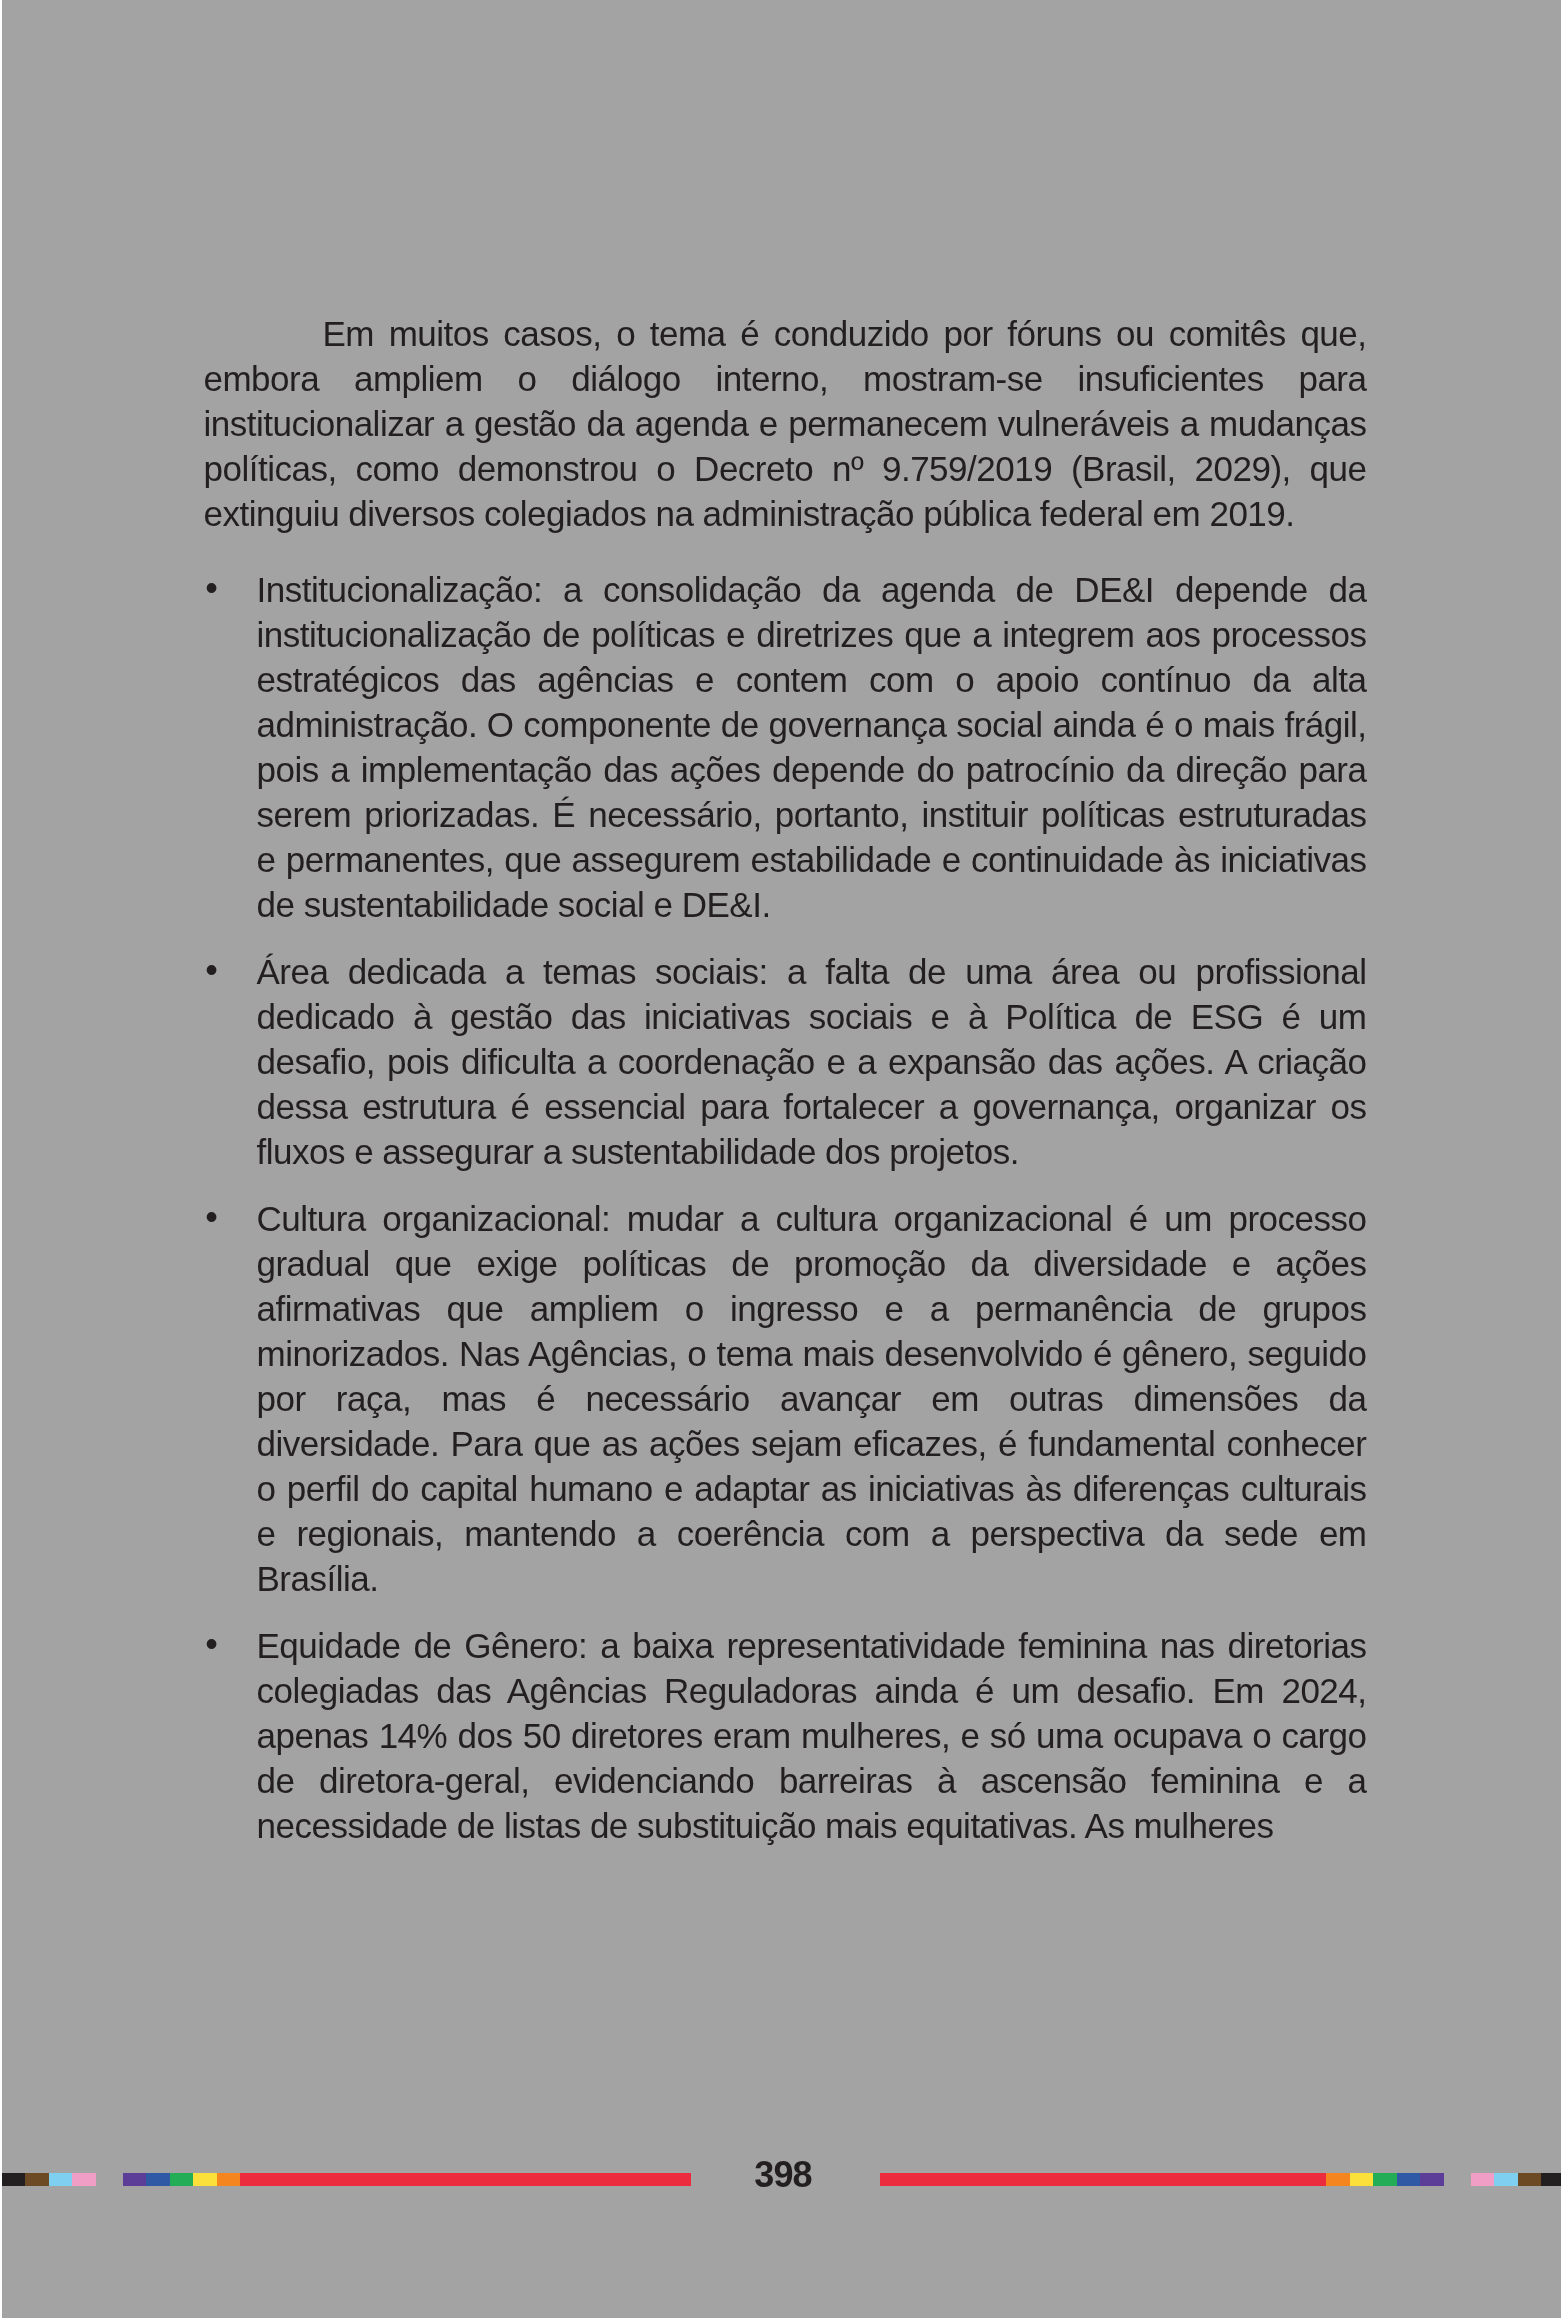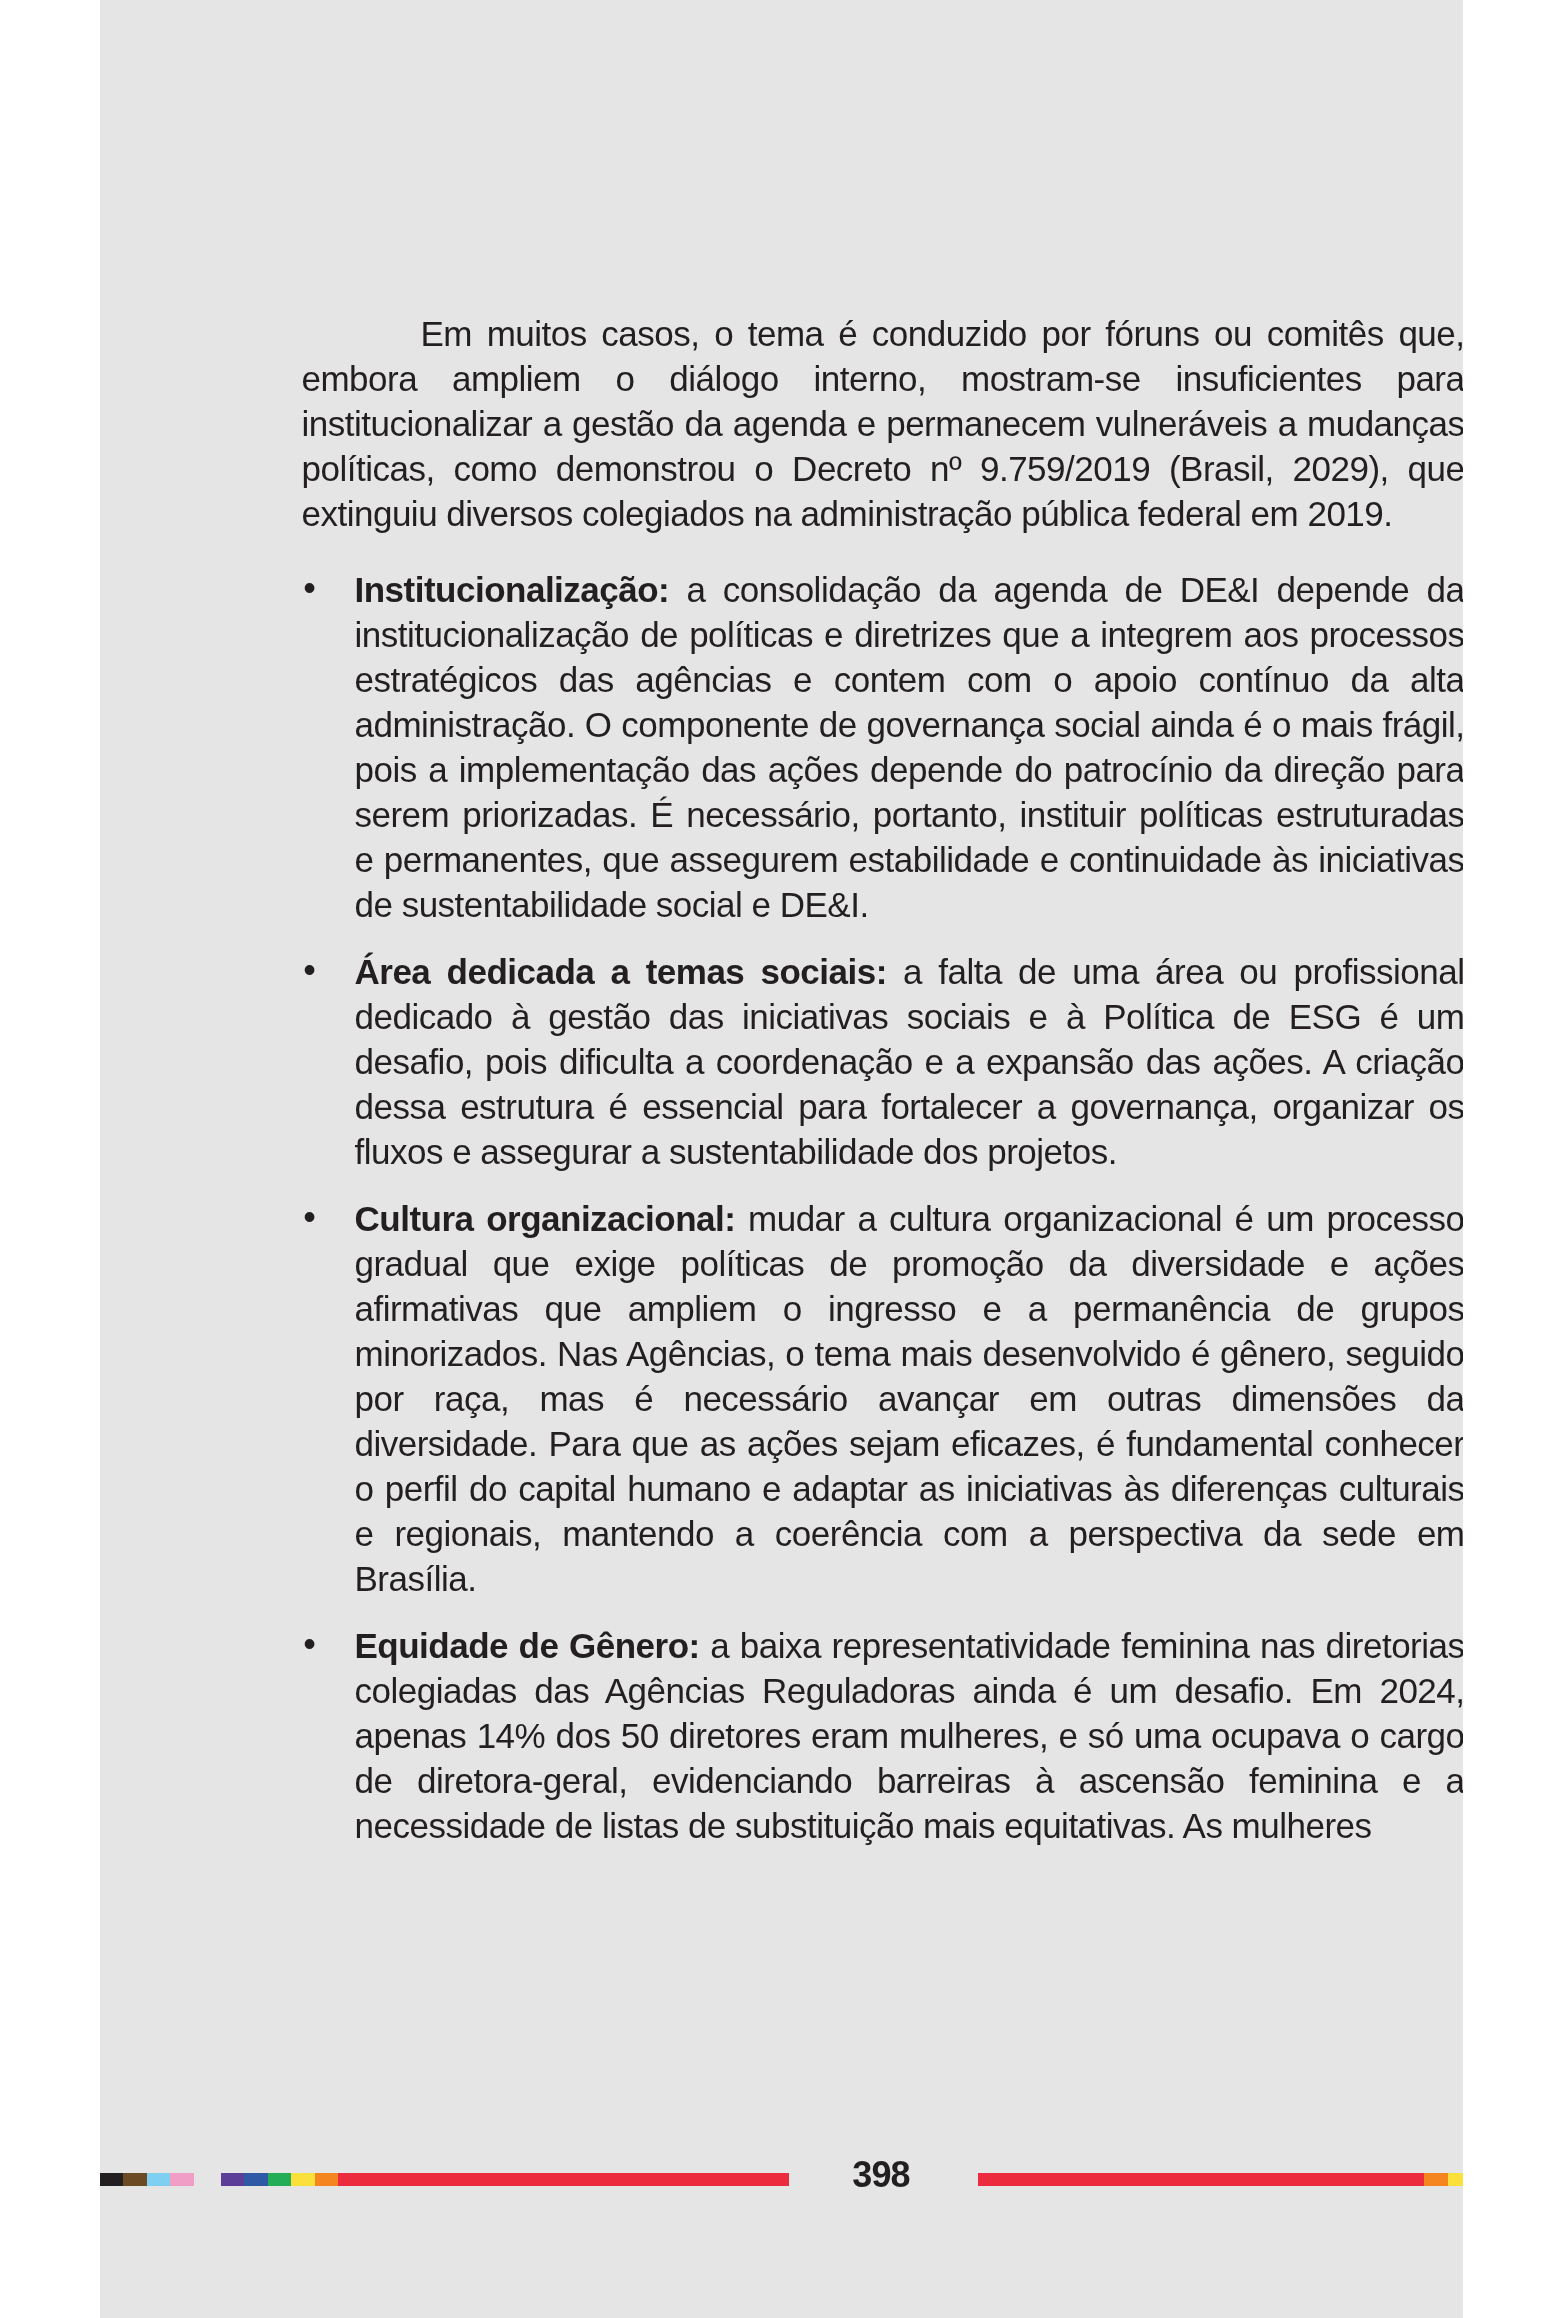--- a/index.html
+++ b/index.html
@@ -1,21 +1,21 @@
 <!DOCTYPE html>
 <html lang="pt" style="font-size:13.7px"><head>
 <meta charset="utf-8">
 <style>
   html,body{margin:0;padding:0;background:#ffffff;}
   .page{
     position:relative;
-    width:1363px;
+    width:1559px;
     height:2319px;
     margin:0 auto;
-    background:#e5e5e5;
+    background:#a3a3a3;
     overflow:hidden;
     font-family:"Liberation Sans", sans-serif;
     color:#231F20;
   }
   .content{
     position:absolute;
     top:311px;
     left:202px;
     width:1163px;
   }
@@ -41,21 +41,21 @@
     letter-spacing:-0.5px;
     text-align:justify;
   }
   .bullet-marker{
     position:absolute;
     left:1.7px;
     top:-1.7px;
     font-size:36px;
   }
   .bullet-label{
-    font-weight:700;
+    font-weight:400;
   }
   .footer-row{
     position:absolute;
     top:2173px;
     left:0;
     width:1563px;
     height:12.8px;
     display:flex;
     align-items:stretch;
   }

